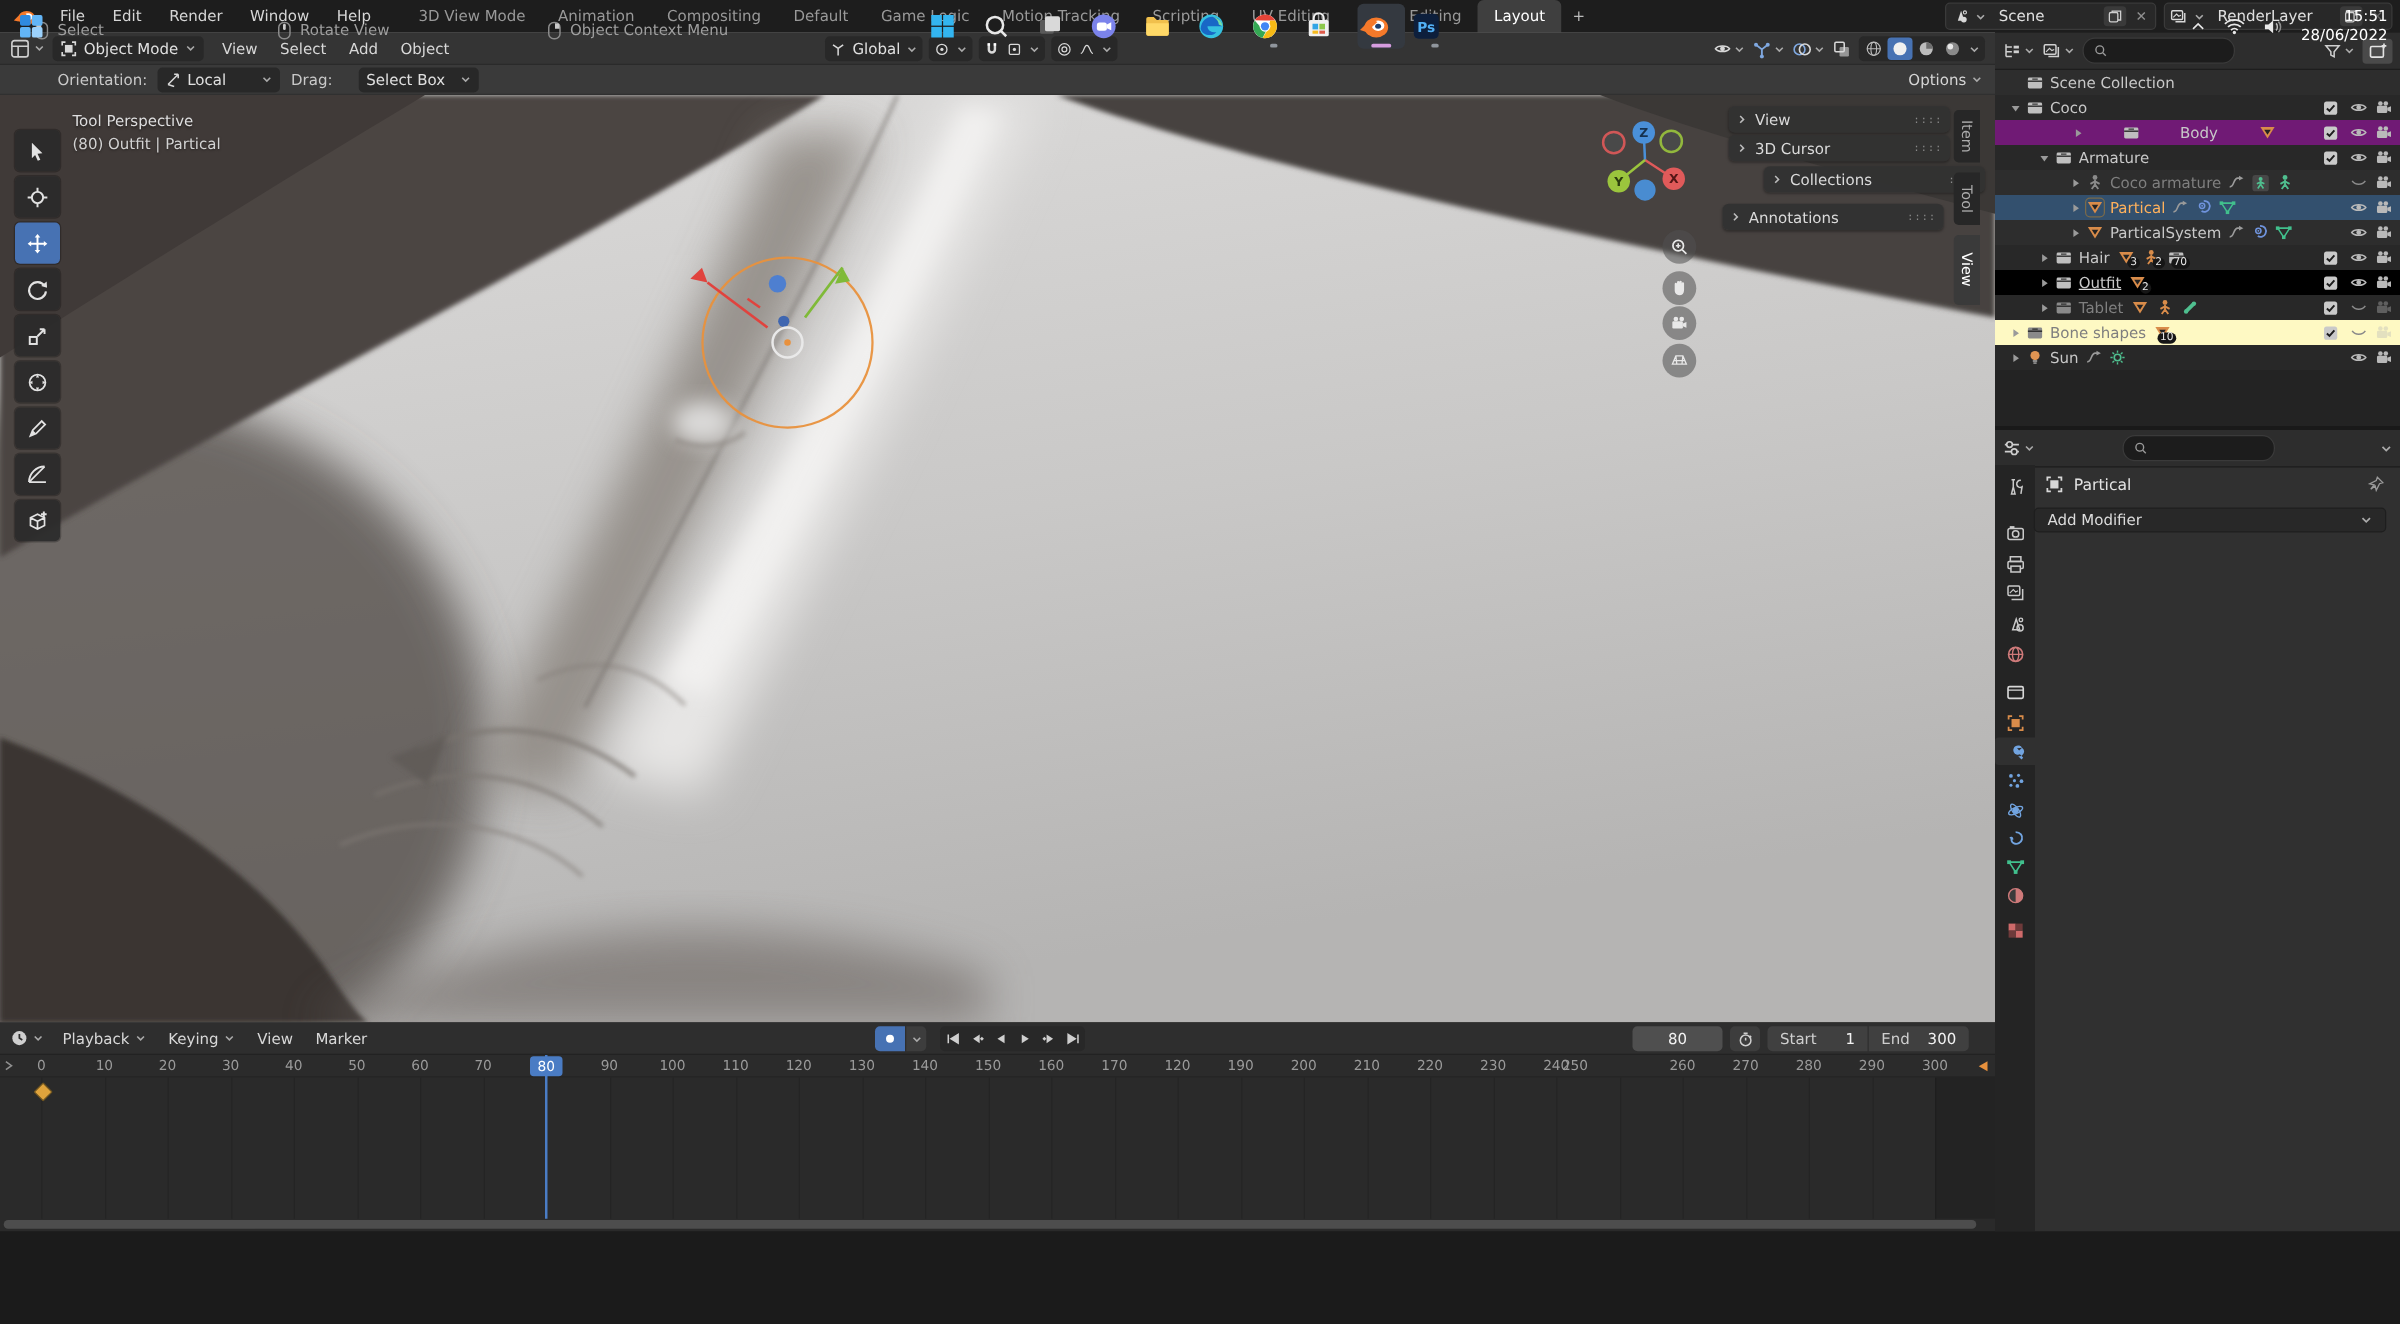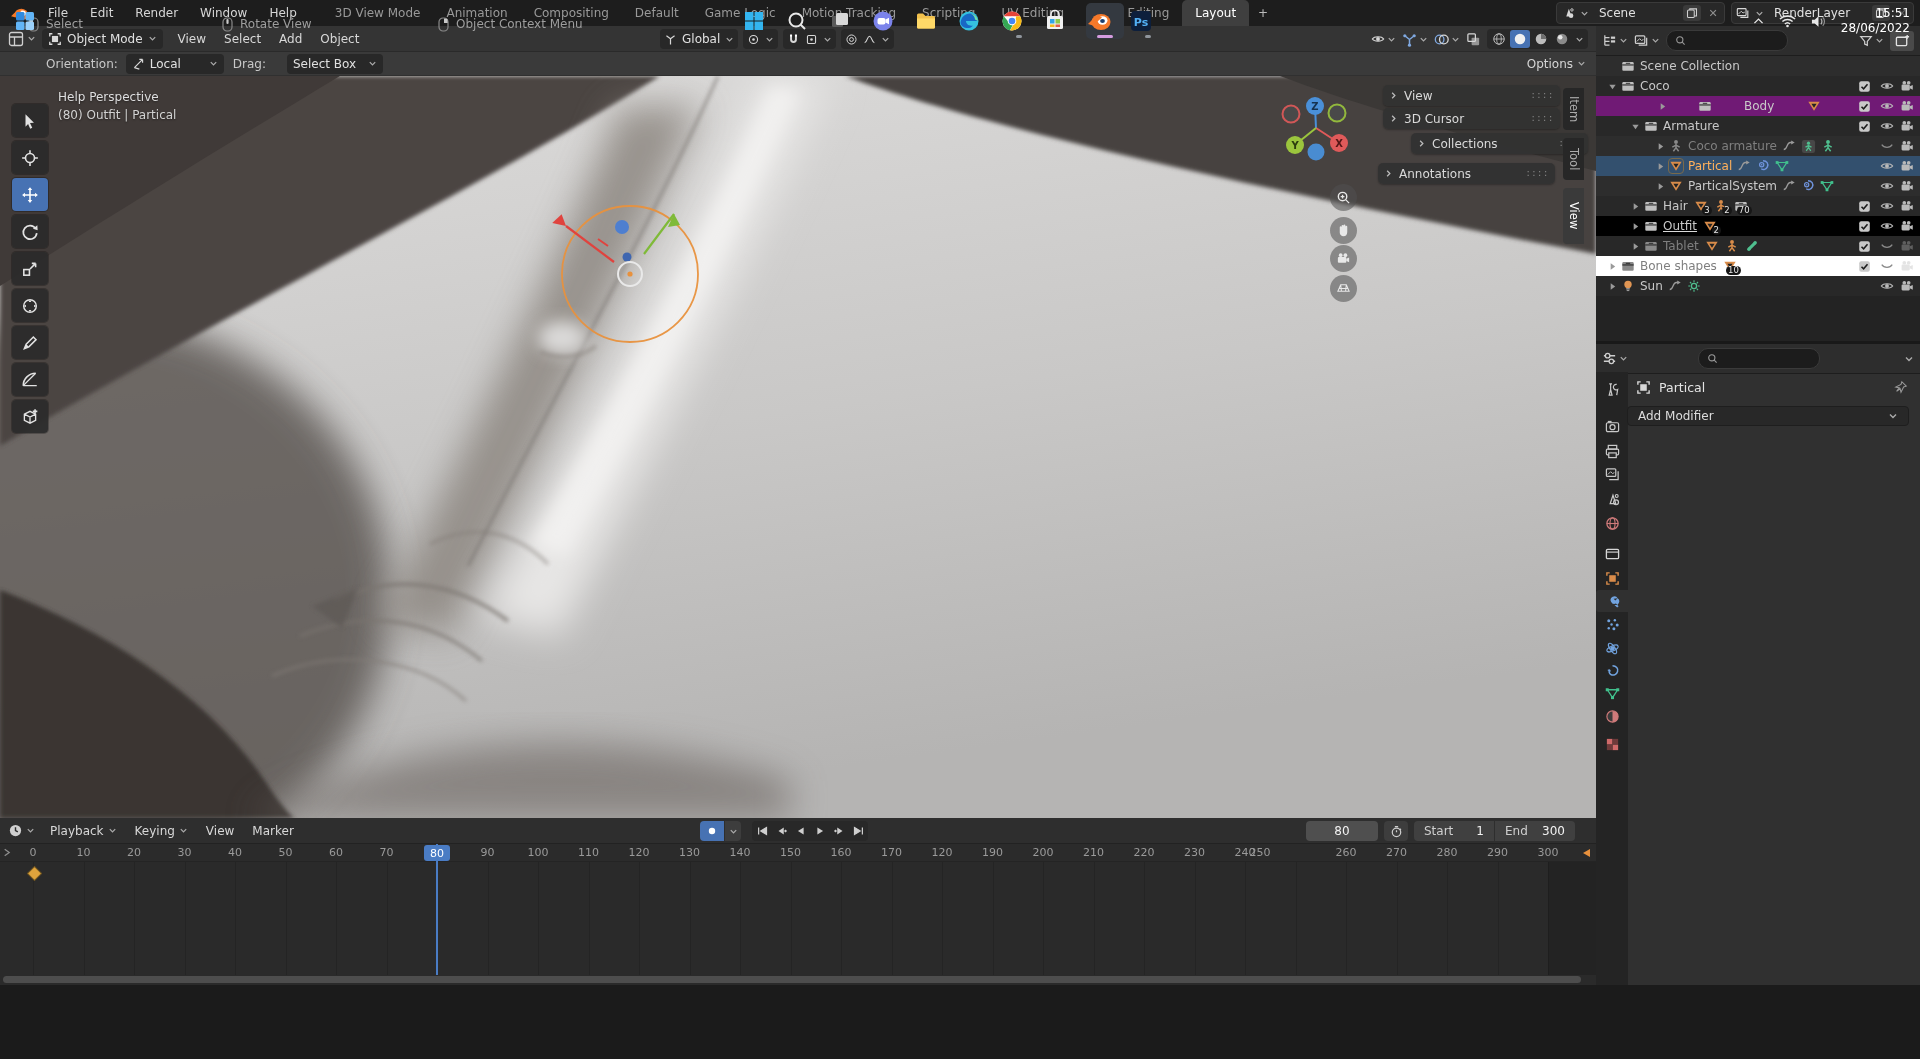--- a/index.html
+++ b/index.html
@@ -391,21 +391,21 @@
           </span>
       </div>
       <div class="opt-right">
         <span>Options</span>
         <svg width="9" height="9" viewBox="0 0 10 10">
             <path d="M2,3.5 L5,6.5 L8,3.5" fill="none" stroke="#aaa" stroke-width="1.4"></path>
           </svg>
       </div>
     </div>
 
-    <div class="overlay-txt" style="left:58px;top:64px">Help Perspective</div>
+    <div class="overlay-txt" style="left:58px;top:64px">Tool Perspective</div>
     <div class="overlay-txt" style="left:58px;top:82px;color:#d2d2d2">(80) Outfit | Partical</div>
 
     <div id="toolbar">
         <div class="tool-btn" style="top: 78px;">
           <svg width="18" height="18" viewBox="0 0 16 16">
             <path d="M4,2 L11.5,9.5 L8,9.8 L10,14 L8.2,14.8 L6.3,10.6 L4,13 Z" fill="#e2e2e2"></path>
           </svg>
         </div>
         <div class="tool-btn" style="top: 115px;">
           <svg width="18" height="18" viewBox="0 0 16 16">
@@ -996,21 +996,21 @@
           </span>
           <span class="ico abs" style="left:304px">
             <span style="opacity:.38"><svg width="14" height="14" viewBox="0 0 16 16">
                 <circle cx="4.9" cy="4.3" r="2.1" fill="#b9b9b9"></circle>
                 <circle cx="9.9" cy="4.3" r="2.1" fill="#b9b9b9"></circle>
                 <rect x="1.8" y="6.4" width="9.4" height="6.6" rx="1.2" fill="#b9b9b9"></rect>
                 <path d="M11.2,8.3 L14.6,6.8 L14.6,12.2 L11.2,10.7 Z" fill="#b9b9b9"></path>
               </svg></span>
           </span>
         </div>
-        <div class="ol-row muted" style="top: 230px; background: #ffffff;">
+        <div class="ol-row muted" style="top: 230px; background: #fef9c3;">
           <span style="width:10px;flex:0 0 auto"></span>
           <span class="ico" style="width:12px">
             <svg width="9" height="9" viewBox="0 0 10 10">
               <path d="M3,1.5 L8,5 L3,8.5 Z" fill="#9a9a9a"></path>
             </svg>
           </span>
           <span class="ico" style="margin-left:3px">
             <svg width="14" height="14" viewBox="0 0 16 16">
               <rect x="1.5" y="3.5" width="13" height="10" rx="1.3" fill="#8a8a8a"></rect>
               <rect x="1.5" y="6.2" width="13" height="1.2" fill="#232323"></rect>

